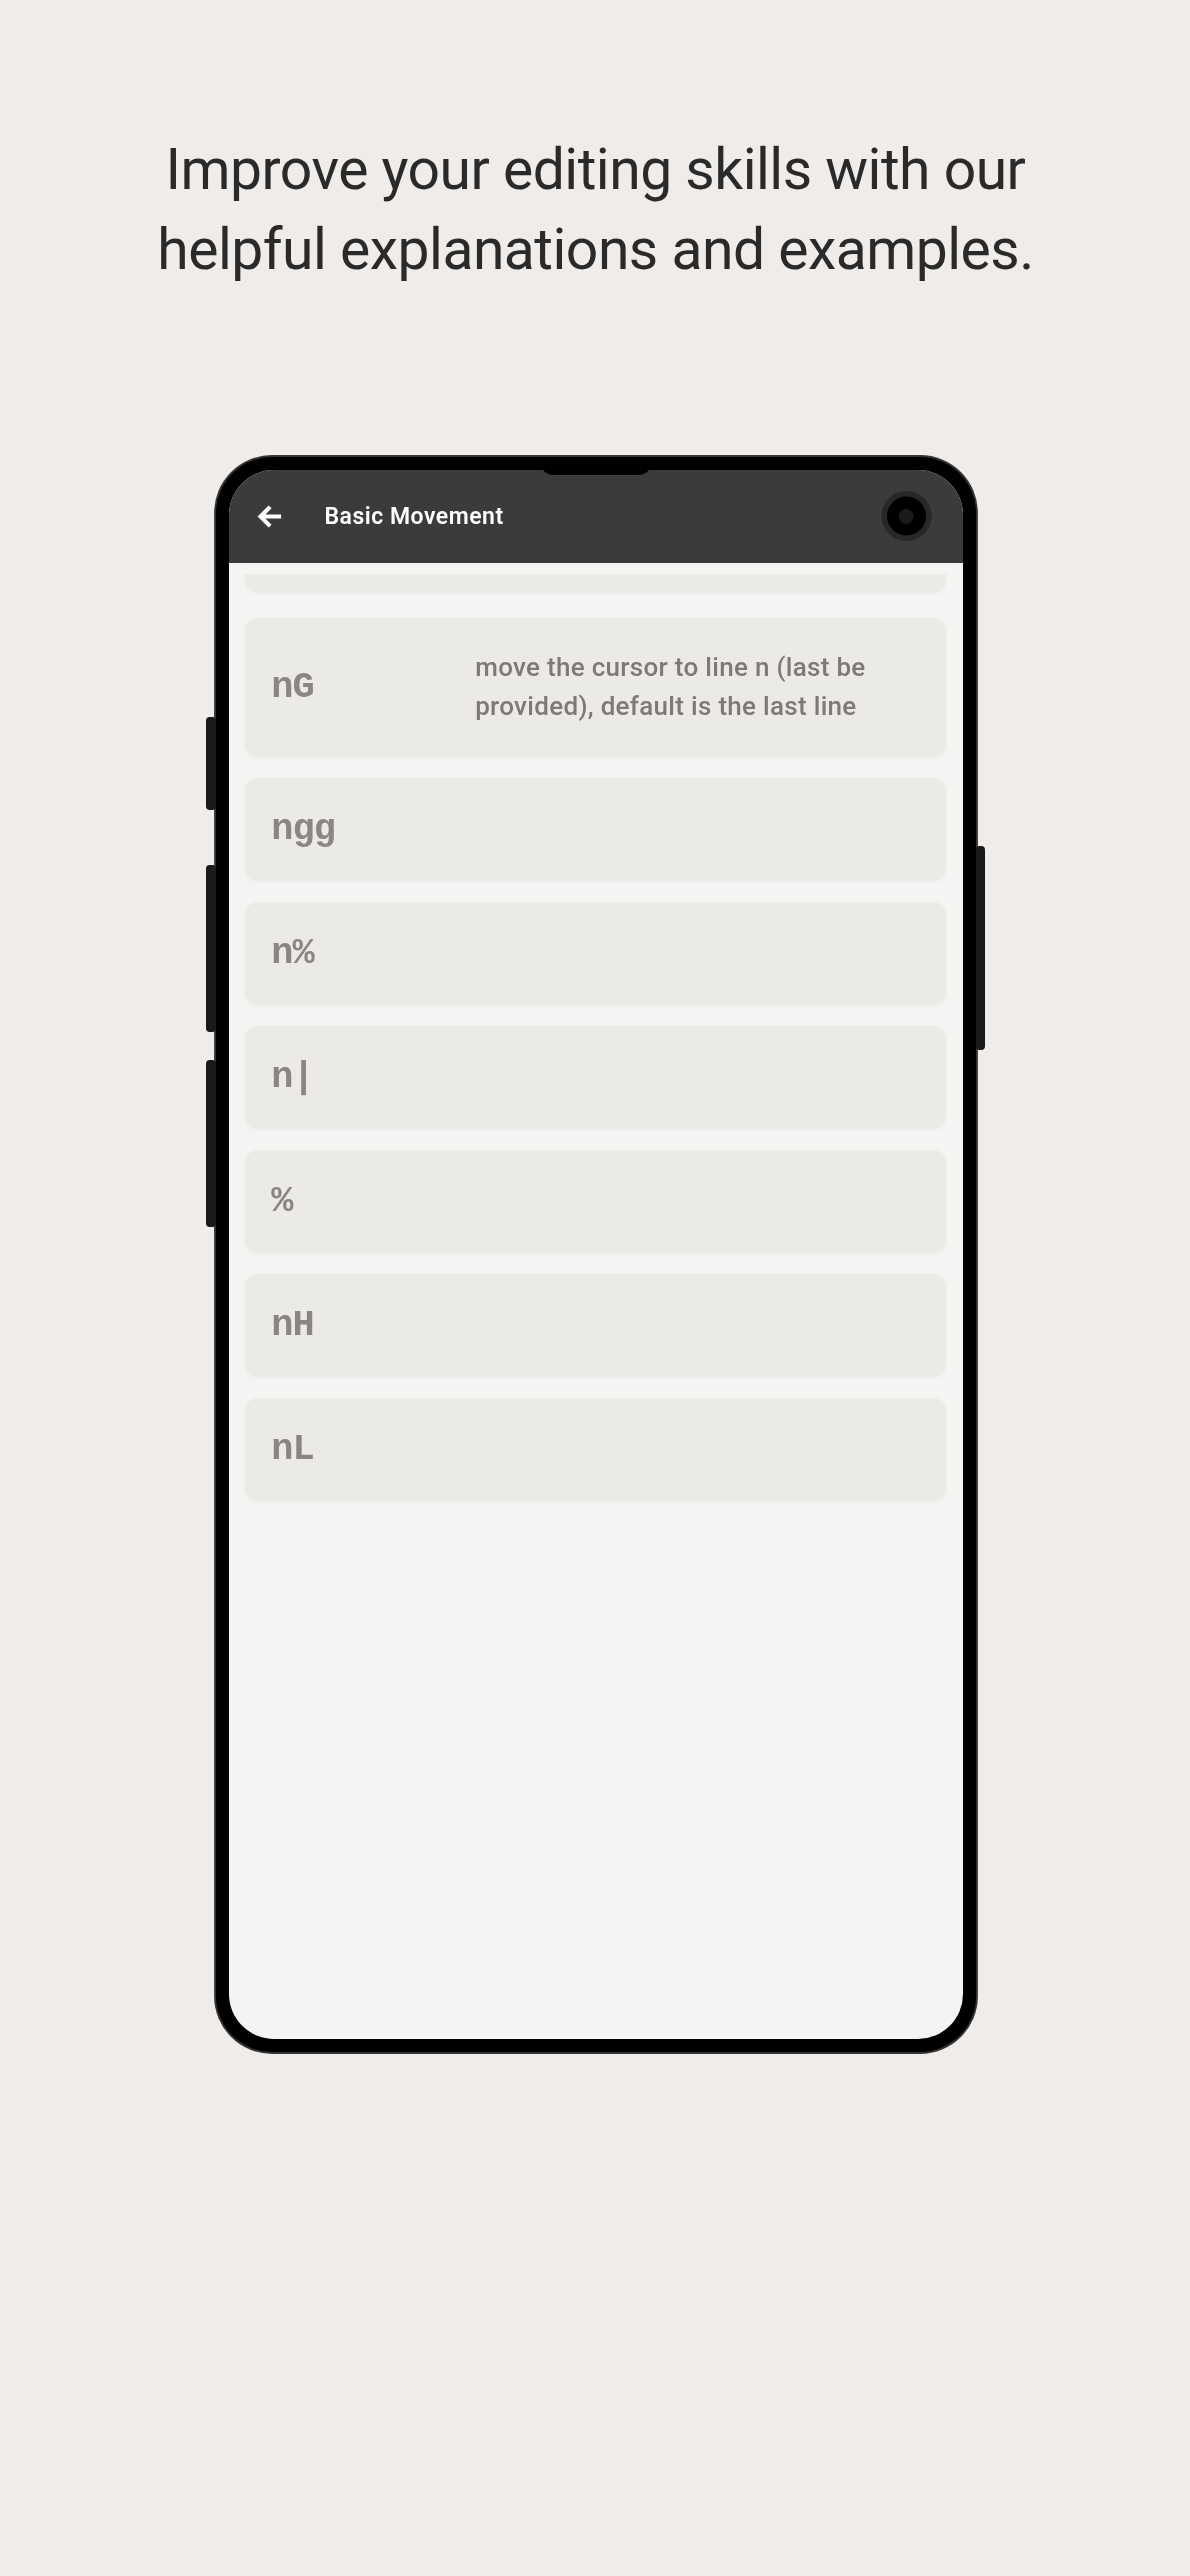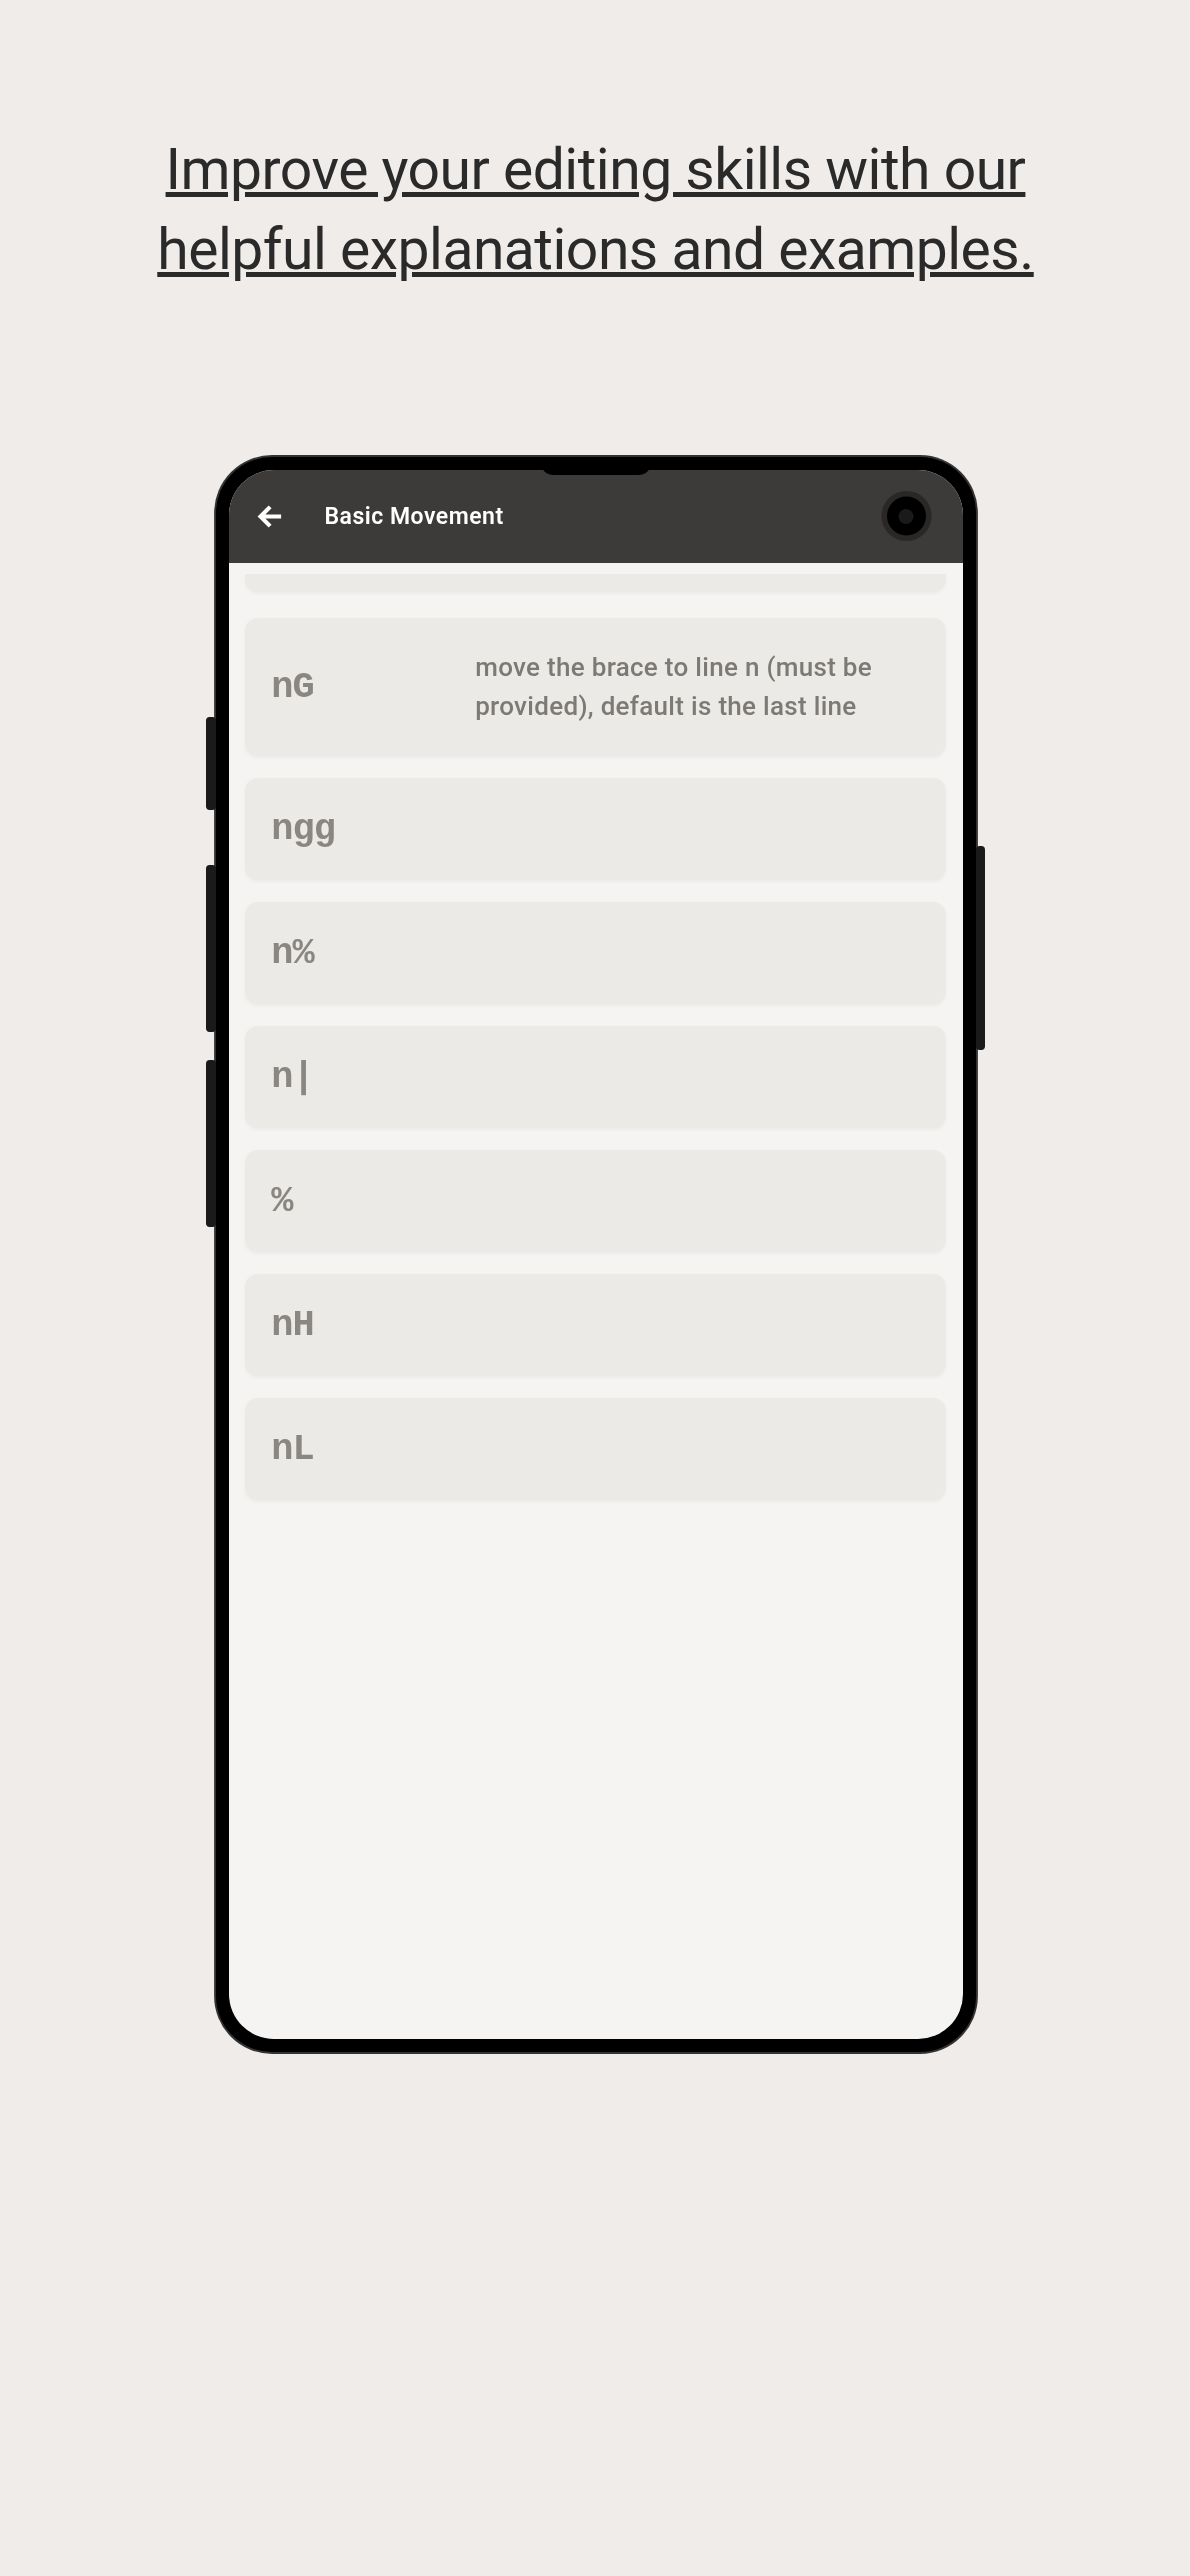--- a/index.html
+++ b/index.html
@@ -22,21 +22,20 @@
   .headline {
     text-align: center;
     font-size: 57px;
     font-weight: 400;
     color: #2a2a2a;
     line-height: 1.4;
     margin-top: 130px;
     margin-bottom: 167px;
     max-width: 1020px;
     letter-spacing: -0.5px;
-    text-decoration: underline;
   }
   
   .phone-frame {
     width: 760px;
     height: 1595px;
     background: #000;
     border-radius: 56px;
     padding: 13px;
     position: relative;
     box-shadow: 0 0 0 1.9px #333;
@@ -215,21 +214,21 @@
       <div class="camera-cutout">
         <div class="camera-inner"></div>
       </div>
     </div>
 
     <div class="command-list">
       <div class="partial-card-top"></div>
 
       <div class="command-card">
         <div class="command-key">nG</div>
-        <div class="command-desc">move the brace to line n (must be provided), default is the last line</div>
+        <div class="command-desc">move the cursor to line n (last be provided), default is the last line</div>
       </div>
 
       <div class="command-card">
         <div class="command-key">ngg</div>
       </div>
 
       <div class="command-card">
         <div class="command-key">n%</div>
       </div>
 

